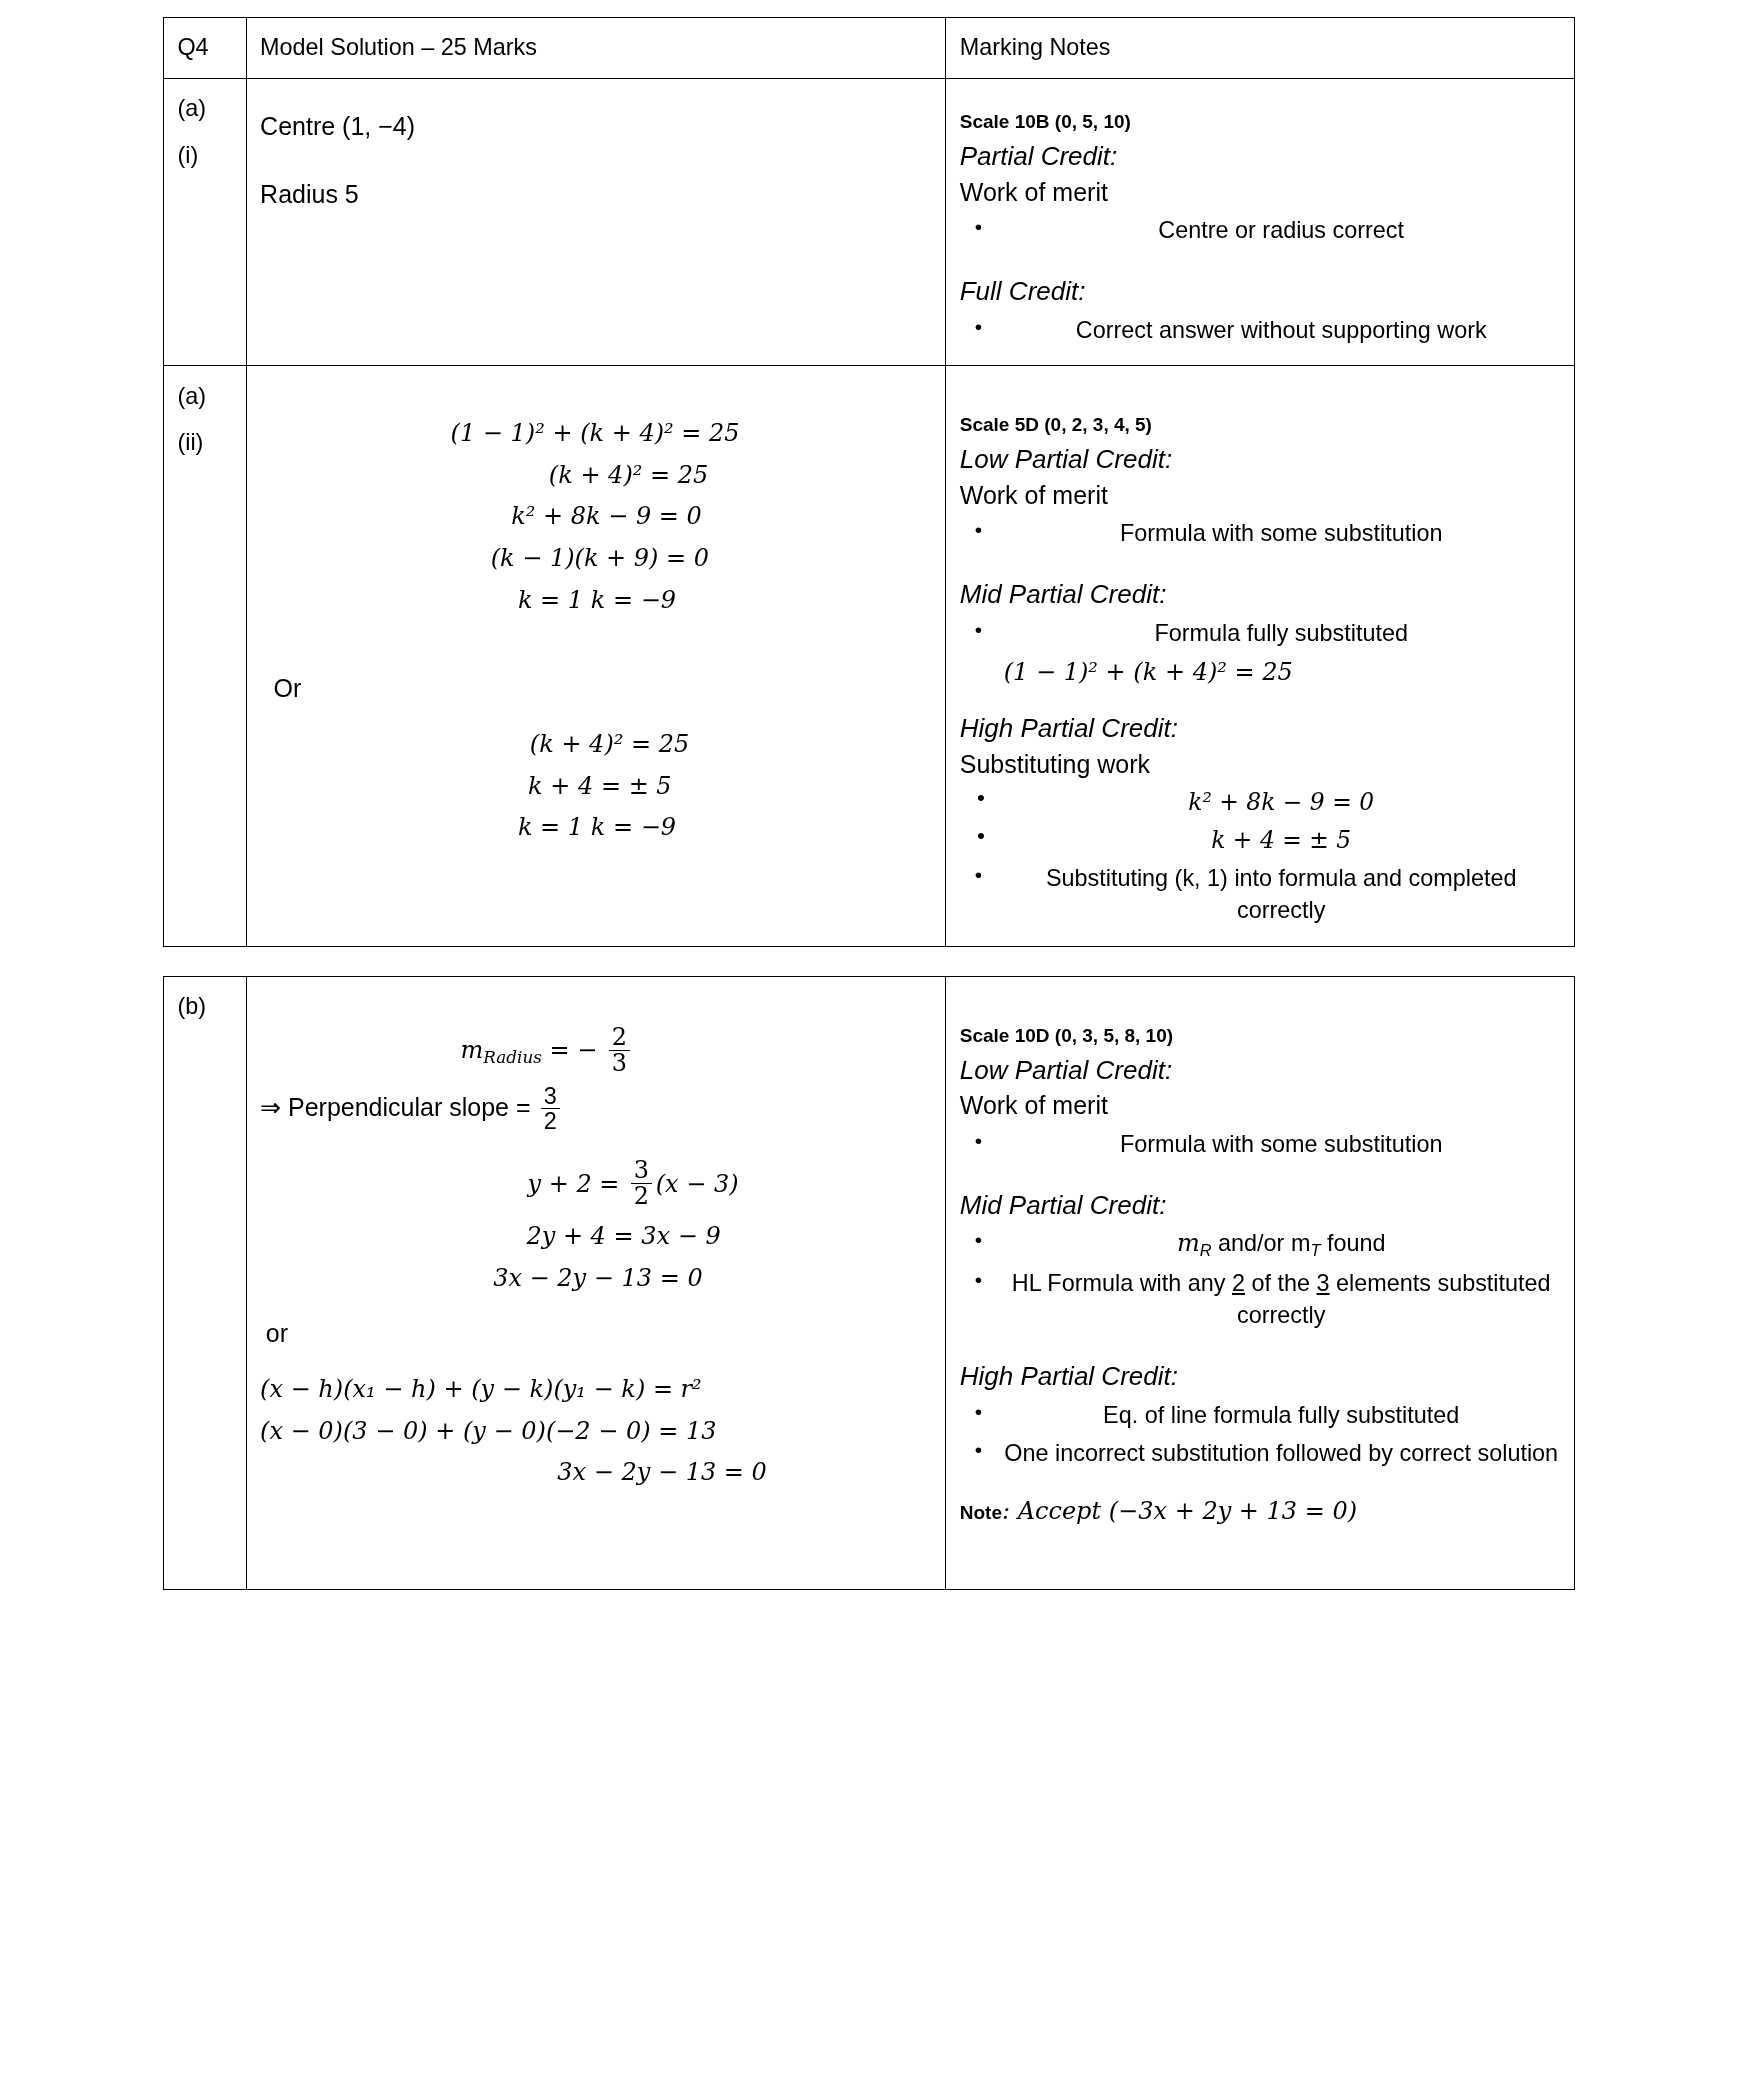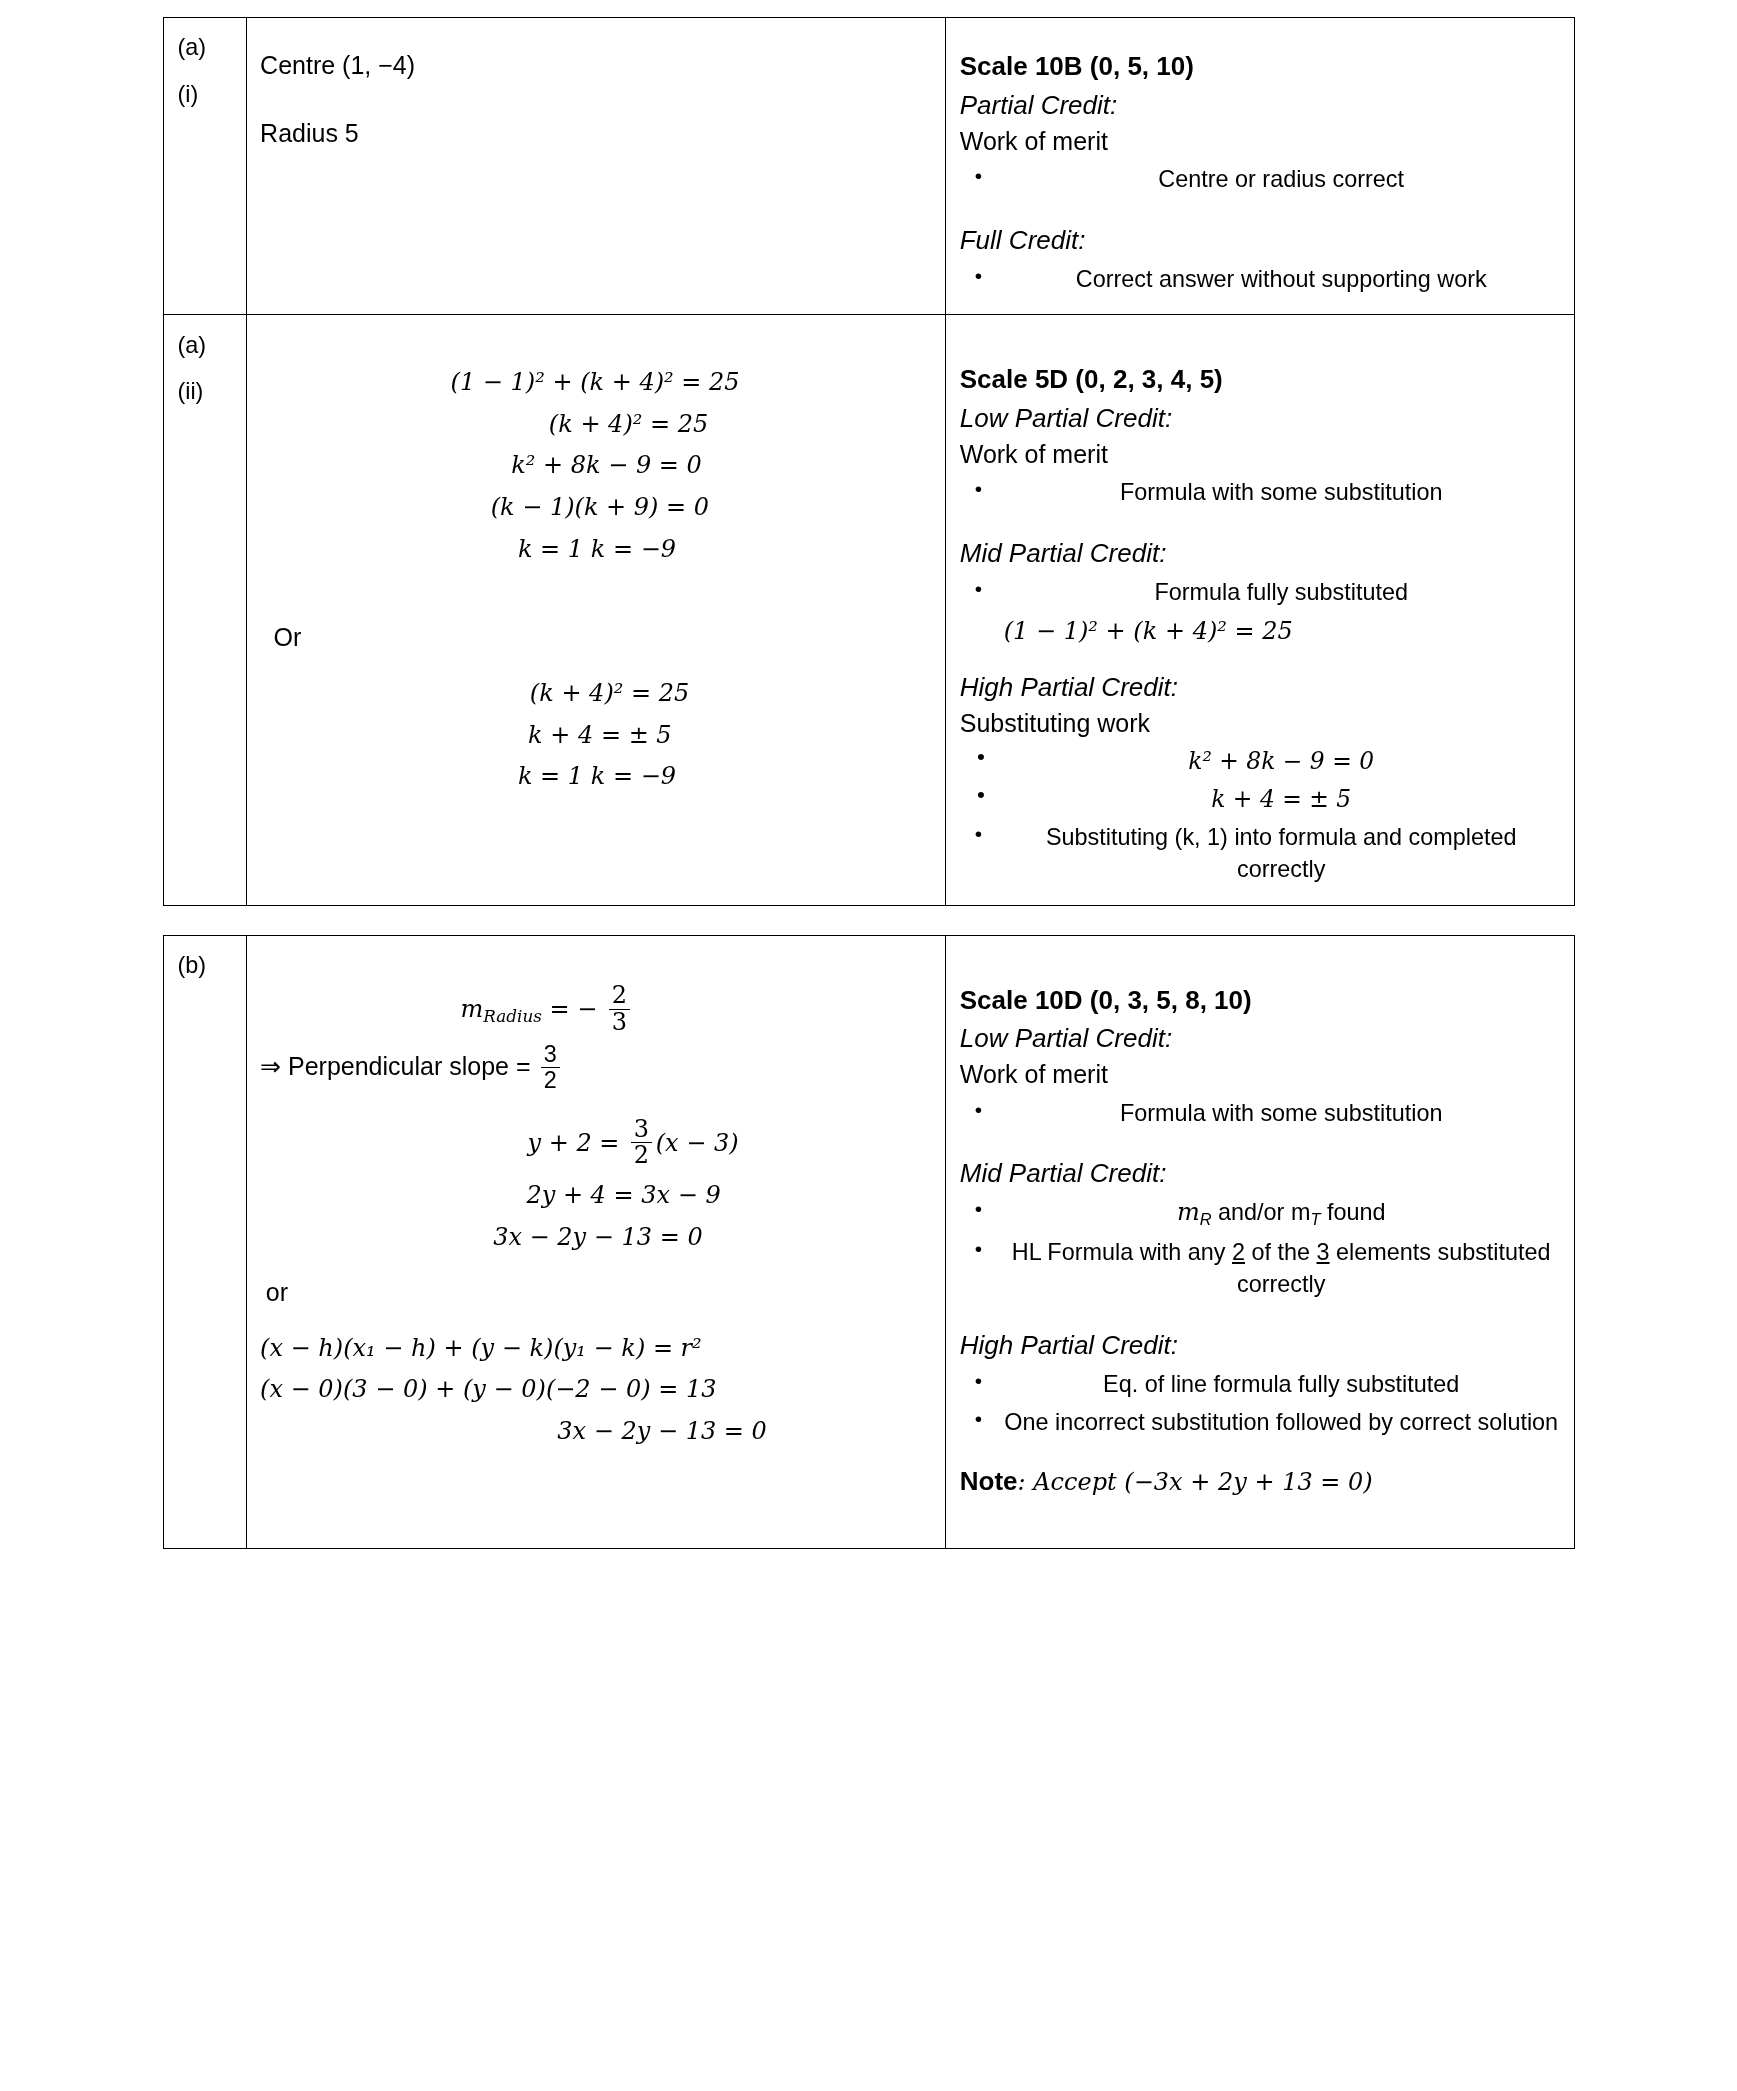--- a/index.html
+++ b/index.html
@@ -47,21 +47,21 @@
   .up { font-style: normal; }
   .ctr { text-align: center; }
   .lft { text-align: left; }
 
   .sp-sm { height: 17px; }
   .sp-md { height: 32.5px; }
   .sp-lg { height: 50px; }
 
   .plain { font-size: 25px; }
   .italic-h { font-style: italic; font-size: 26px; margin-top: 1.9px; }
-  .bold-h { font-weight: bold; font-size: 26px; }
+  .bold-h { font-weight: bold; font-size: 19px; }
   ul.bul {
     margin: 3.8px 0 0 0;
     padding-left: 44px;
     list-style: none;
   }
   ul.bul li {
     position: relative;
     margin: 3.8px 0 5.7px 0;
     font-size: 23.4px;
     line-height: 1.38;
@@ -102,20 +102,25 @@
 
 <div class="page">
 
   <table class="mstable">
     <colgroup>
         <col class="c-q">
         <col class="c-sol">
         <col class="c-notes">
       </colgroup>
     <tbody>
+      <tr class="hdr">
+        <td>Q4</td>
+        <td>Model Solution – 25 Marks</td>
+        <td>Marking Notes</td>
+      </tr>
 
       <tr>
         <td class="qcell">
           <div>(a)</div>
           <div>(i)</div>
         </td>
         <td>
           <div class="sp-sm"></div>
           <div class="plain">Centre (1, −4)</div>
           <div class="sp-md"></div>

